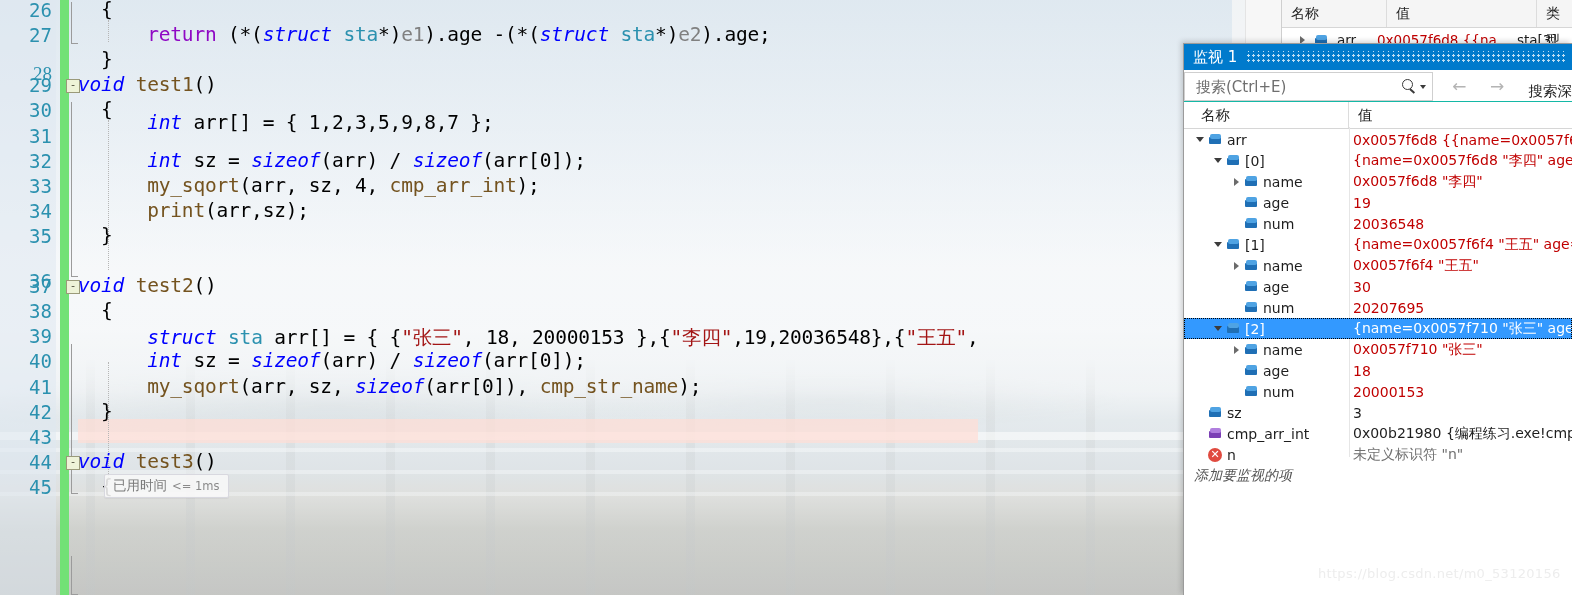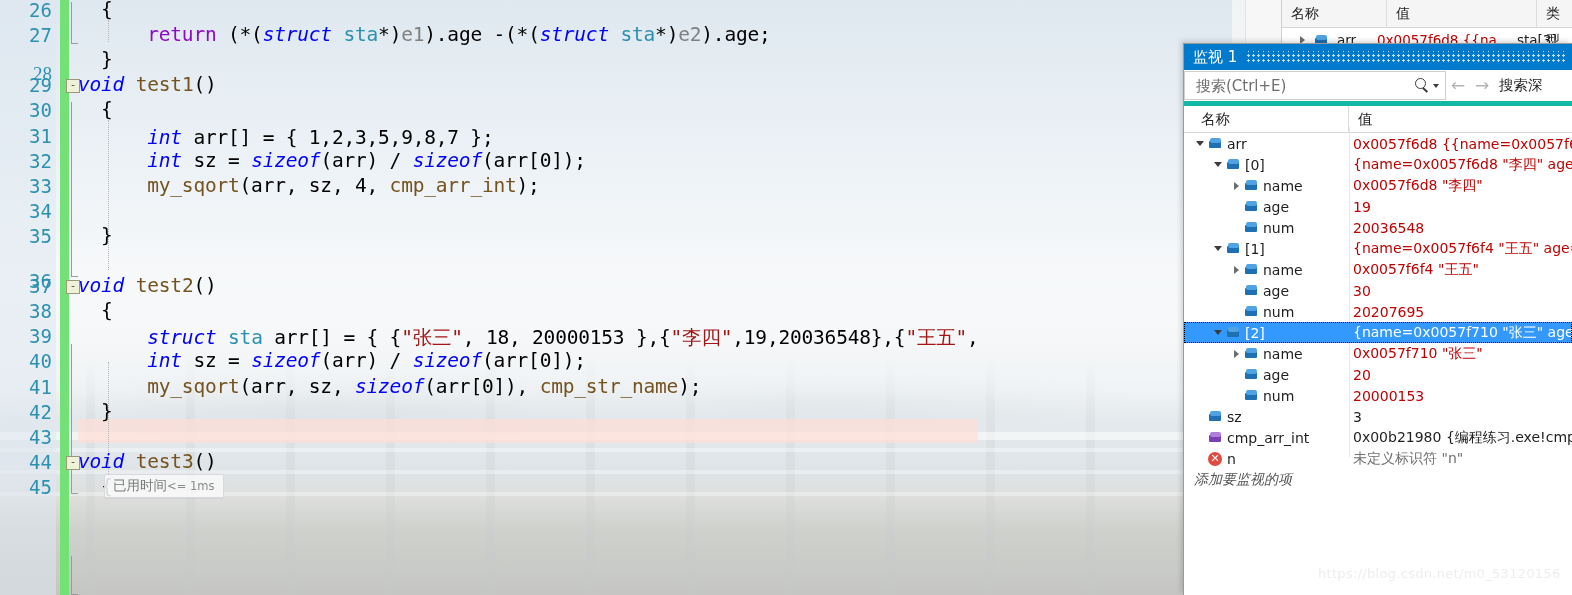--- a/index.html
+++ b/index.html
@@ -90,21 +90,21 @@
   .brace:after{content:"";position:absolute;left:-1px;bottom:0;width:7px;border-bottom:1px solid #9b9b9b;}
   
   #curline{
     position:absolute;left:78px;top:419px;width:900px;height:24px;
     background:rgba(255,222,214,.72);
   }
   
   #elapsed{
     position:absolute;left:104px;top:474px;height:22px;
     background:rgba(248,248,248,.88);border:1px solid #d8d8df;
-    border-radius:2px;padding:0 9px 0 8px;display:flex;align-items:center;
+    border-radius:2px;padding:0 9px 0 8px;display:flex;align-items:center;gap:5px;
     box-shadow:0 1px 1px rgba(0,0,0,.05);
   }
   #elapsed .t1{font-size:13.5px;color:#7c7c7c;}
   #elapsed .t2{font-size:11.5px;color:#8a8a8a;}
   
   #vscroll{
     position:absolute;left:1245px;top:0;width:36px;height:595px;
     background:#f7f7f7;border-left:1px solid #e4e4e4;
   }
   #vscroll-gap{position:absolute;left:1232px;top:0;width:13px;height:595px;background:rgba(247,247,247,.75);}
@@ -139,21 +139,21 @@
     height:26px;background:#007acc;color:#ffffff;display:flex;align-items:center;
     padding-left:9px;gap:9px;
   }
   #watch-title .tt{font-size:15px;}
   #watch-title .dots{
     flex:1;height:12px;margin-right:6px;
     background-image:radial-gradient(circle, rgba(255,255,255,.75) 1px, rgba(255,255,255,0) 1.3px);
     background-size:5px 5px;background-position:0 2px;
   }
   #watch-search{
-    height:31px;display:flex;align-items:center;border-bottom:5px solid #14b8a6;background:#fff;
+    height:31px;display:flex;align-items:flex-end;border-bottom:1px solid #14b8a6;background:#fff;gap:15px;
   }
   .srchbox{
     width:262px;height:29px;box-sizing:border-box;border:1px solid #cfcfcf;
     display:flex;align-items:center;padding:0 6px 0 9px;background:#fff;
   }
   .srchbox input{
     border:0;outline:0;flex:1;font-size:15px;color:#3a3a3a;background:transparent;
     font-family:"DejaVu Sans","Liberation Sans",sans-serif;
   }
   .srchbox input::placeholder{color:#6f6f6f;opacity:1;}
@@ -240,26 +240,27 @@
       <div class="ln" style="top: 24.1px;">27</div>
       <div class="cl" style="top: 23.1px;"><span class="pln">      </span><span class="ret">return</span><span class="pln"> (*(</span><span class="kw">struct</span><span class="pln"> </span><span class="typ">sta</span><span class="pln">*)</span><span class="gry">e1</span><span class="pln">).age -(*(</span><span class="kw">struct</span><span class="pln"> </span><span class="typ">sta</span><span class="pln">*)</span><span class="gry">e2</span><span class="pln">).age;</span></div>
       <div class="ln" style="top: 63px; font-family: Liberation Serif, serif;">28</div>
       <div class="cl" style="top: 48.2px;"><span class="pln">  }</span></div>
       <div class="ln" style="top: 74.3px;">29</div>
       <div class="box" style="left: 66px; top: 79.3px;">-</div>
       <div class="cl" style="top: 73.3px;"><span class="kw">void</span><span class="pln"> </span><span class="fn">test1</span><span class="pln">()</span></div>
       <div class="ln" style="top: 99.4px;">30</div>
       <div class="cl" style="top: 98.4px;"><span class="pln">  {</span></div>
       <div class="ln" style="top: 124.5px;">31</div>
-      <div class="cl" style="top: 126px;"><span class="pln">      </span><span class="kw">int</span><span class="pln"> arr[] = { 1,2,3,5,9,8,7 };</span></div>
+      <div class="cl" style="top: 111px;"><span class="pln">      </span><span class="kw">int</span><span class="pln"> arr[] = { 1,2,3,5,9,8,7 };</span></div>
       <div class="ln" style="top: 149.6px;">32</div>
       <div class="cl" style="top: 148.6px;"><span class="pln">      </span><span class="kw">int</span><span class="pln"> sz = </span><span class="kw">sizeof</span><span class="pln">(arr) / </span><span class="kw">sizeof</span><span class="pln">(arr[0]);</span></div>
       <div class="ln" style="top: 174.7px;">33</div>
       <div class="cl" style="top: 173.7px;"><span class="pln">      </span><span class="fn">my_sqort</span><span class="pln">(arr, sz, 4, </span><span class="fn">cmp_arr_int</span><span class="pln">);</span></div>
       <div class="ln" style="top: 199.8px;">34</div>
+      <div class="cl" style="top: 198.8px;"><span class="pln">      </span><span class="fn">print</span><span class="pln">(arr,sz);</span></div>
       <div class="ln" style="top: 224.9px;">35</div>
       <div class="cl" style="top: 223.9px;"><span class="pln">  }</span></div>
       <div class="ln" style="top: 250px; margin-top: 20px;">36</div>
       <div class="cl" style="top: 249px;"></div>
       <div class="ln" style="top: 275.1px;">37</div>
       <div class="box" style="left: 66px; top: 280.1px;">-</div>
       <div class="cl" style="top: 274.1px;"><span class="kw">void</span><span class="pln"> </span><span class="fn">test2</span><span class="pln">()</span></div>
       <div class="ln" style="top: 300.2px;">38</div>
       <div class="cl" style="top: 299.2px;"><span class="pln">  {</span></div>
       <div class="ln" style="top: 325.3px;">39</div>
@@ -418,21 +419,21 @@
           <span class="nm">name</span>
         </div>
         <div class="vl">0x0057f710 "张三"</div>
       </div>
       <div class="wrow">
         <div class="wname" style="padding-left: 46px;">
           <span class="tw"></span>
           <span class="cube"></span>
           <span class="nm">age</span>
         </div>
-        <div class="vl">20</div>
+        <div class="vl">18</div>
       </div>
       <div class="wrow">
         <div class="wname" style="padding-left: 46px;">
           <span class="tw"></span>
           <span class="cube"></span>
           <span class="nm">num</span>
         </div>
         <div class="vl">20000153</div>
       </div>
       <div class="wrow">

